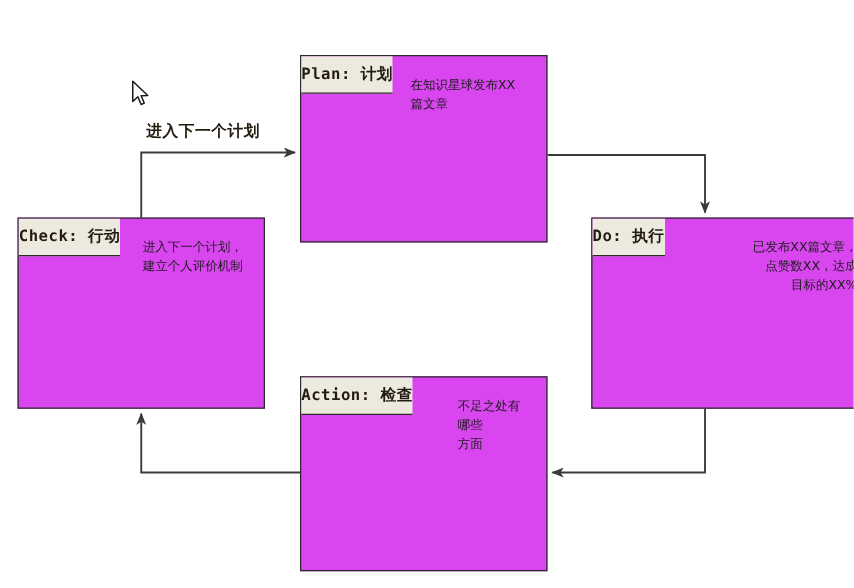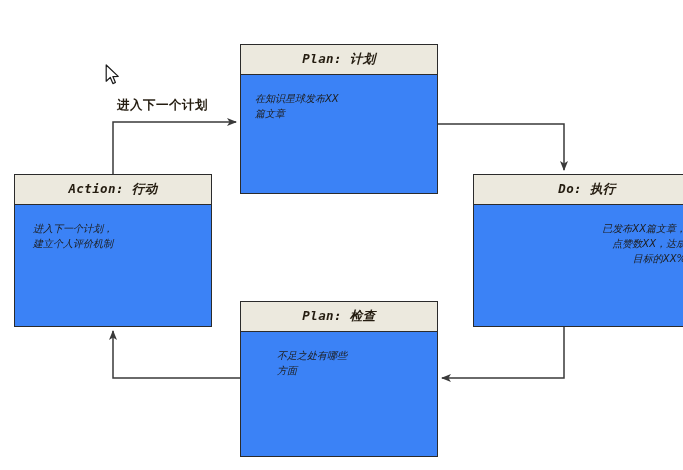--- a/index.html
+++ b/index.html
@@ -21,24 +21,23 @@
     position: absolute;
     left: 0;
     top: 0;
     width: 683px;
     height: 470px;
   }
   .node {
     position: absolute;
     box-sizing: border-box;
     border: 1.4px solid #2b2b2b;
-    background: #3b82f6;
+    background: #d946ef;
     display: flex;
-    flex-direction: column;
-    font-style: italic;
+    flex-direction: row;
   }
   .node-header {
     box-sizing: border-box;
     background: #ECE9DE;
     border-bottom: 1.4px solid #2b2b2b;
     height: 30px;
     display: flex;
     align-items: center;
     justify-content: center;
     color: #241c10;
@@ -105,27 +104,27 @@
   </div>
 
   <div class="node" style="left:473px; top:174px; width:228px; height:153px;">
     <div class="node-header">Do: 执行</div>
     <div class="node-body body-center">已发布XX篇文章，
 点赞数XX，达成
 目标的XX%</div>
   </div>
 
   <div class="node" style="left:240px; top:301px; width:198px; height:156px;">
-    <div class="node-header">Plan: 检查</div>
+    <div class="node-header">Action: 检查</div>
     <div class="node-body body-left" style="padding-left:36px;">不足之处有哪些
 方面</div>
   </div>
 
   <div class="node" style="left:14px; top:174px; width:198px; height:153px;">
-    <div class="node-header">Action: 行动</div>
+    <div class="node-header">Check: 行动</div>
     <div class="node-body body-left" style="padding-left:18px;">进入下一个计划，
 建立个人评价机制</div>
   </div>
 
   <div class="edge-label" style="left:117px; top:97px;">进入下一个计划</div>
 
   <svg id="cursor" style="left:105px; top:64px;" viewBox="0 0 18 24">
     <path d="M1.2,1 L1.2,17.2 L5.3,13.4 L7.9,19.6 L10.4,18.5 L7.9,12.6 L13.2,12.4 Z" fill="#ffffff" stroke="#1a1a1a" stroke-width="1.2" stroke-linejoin="round"></path>
   </svg>
 

